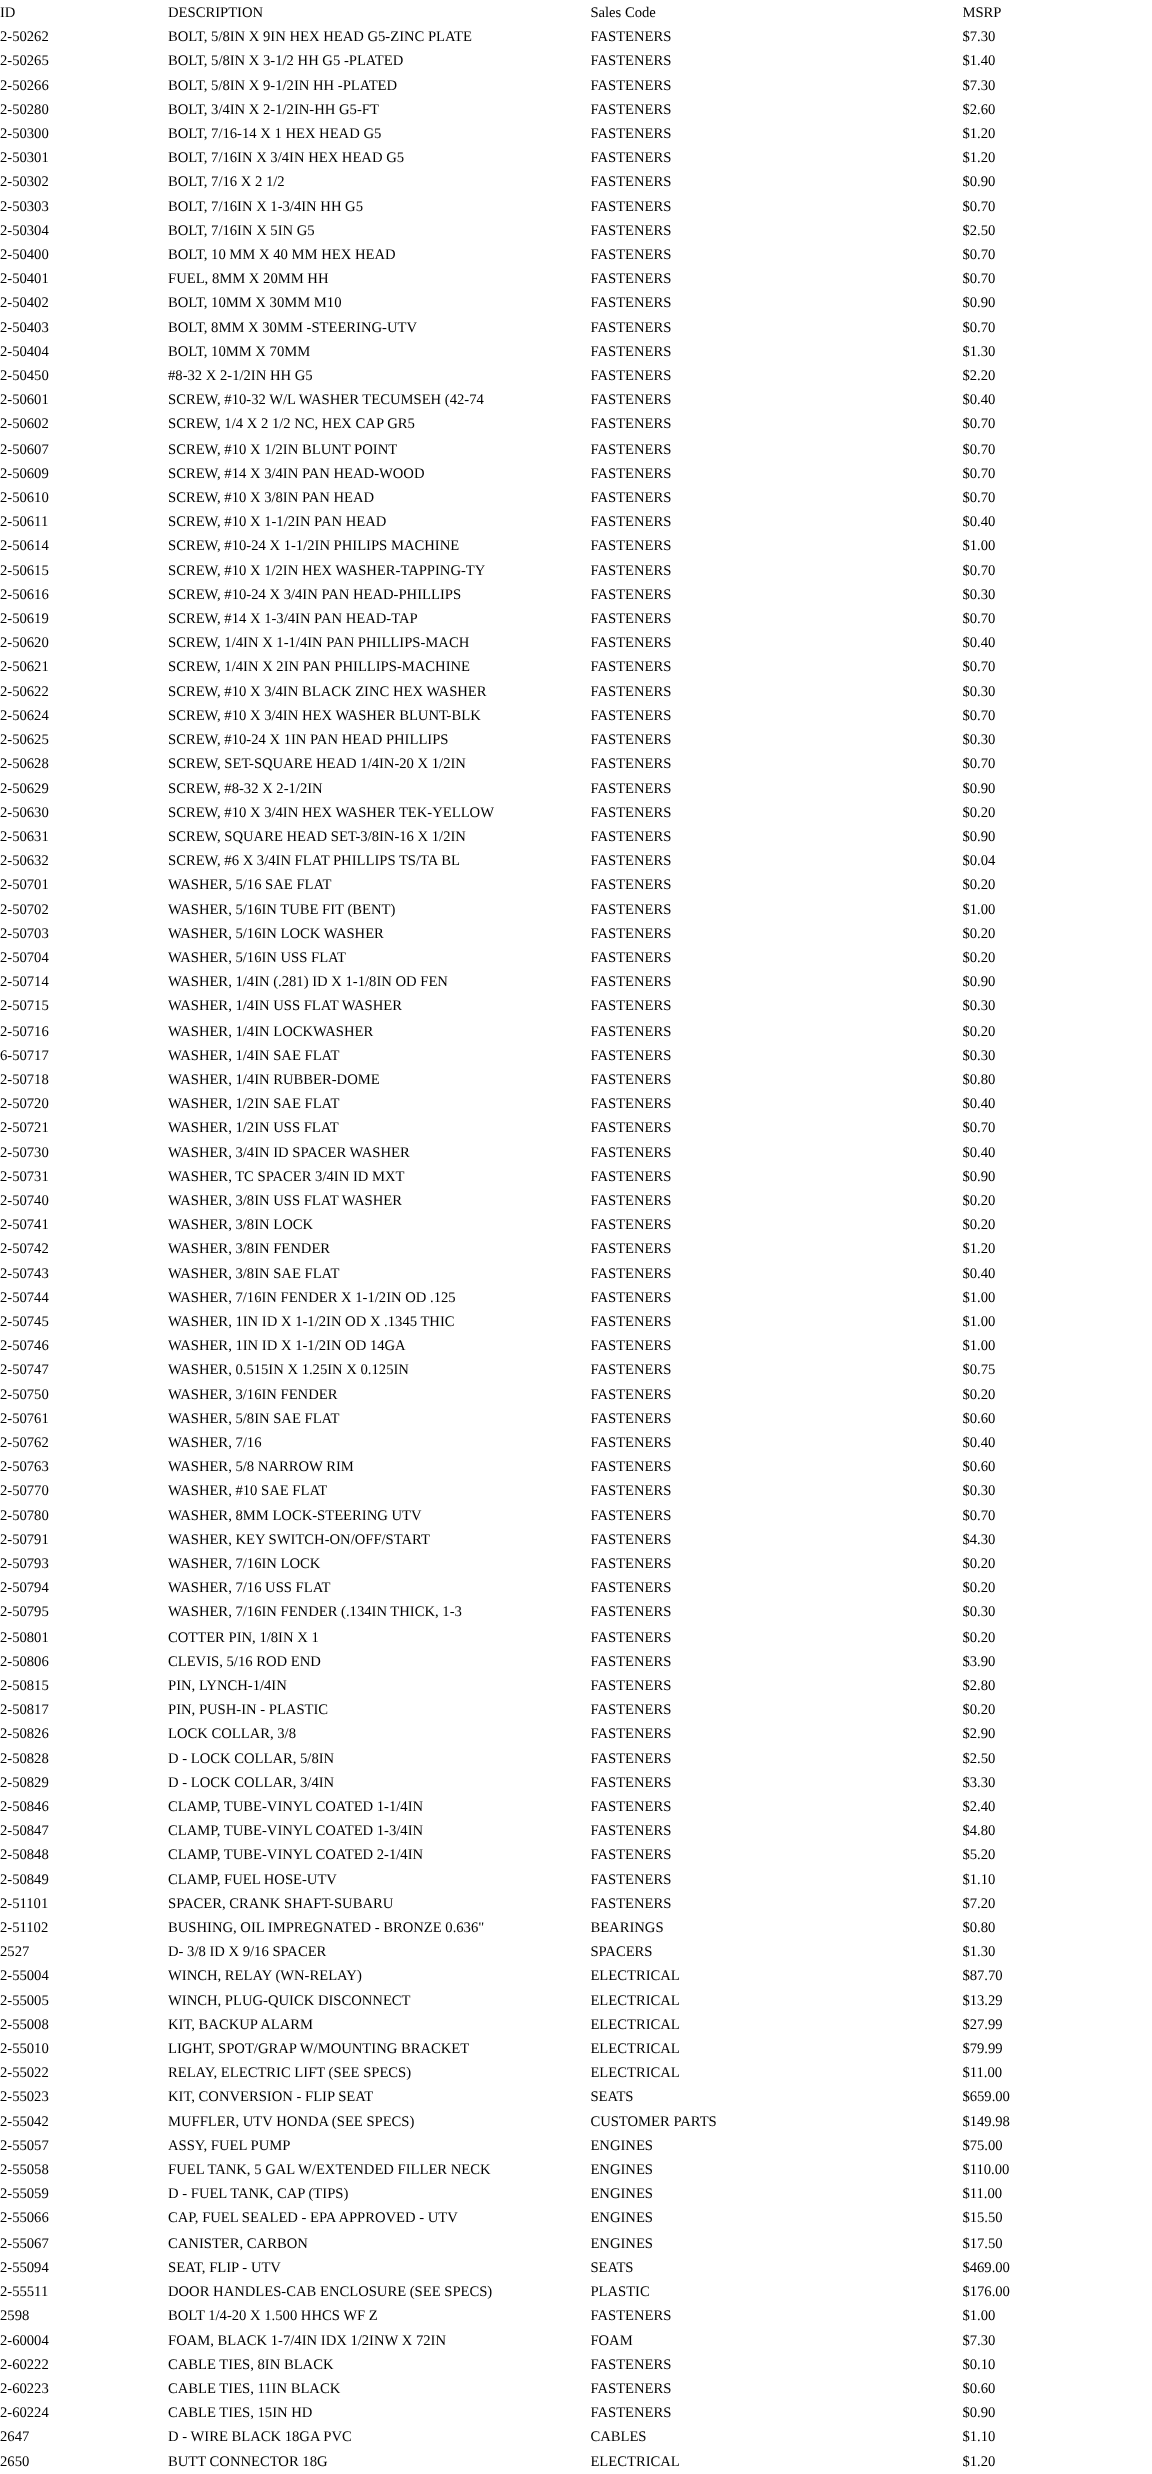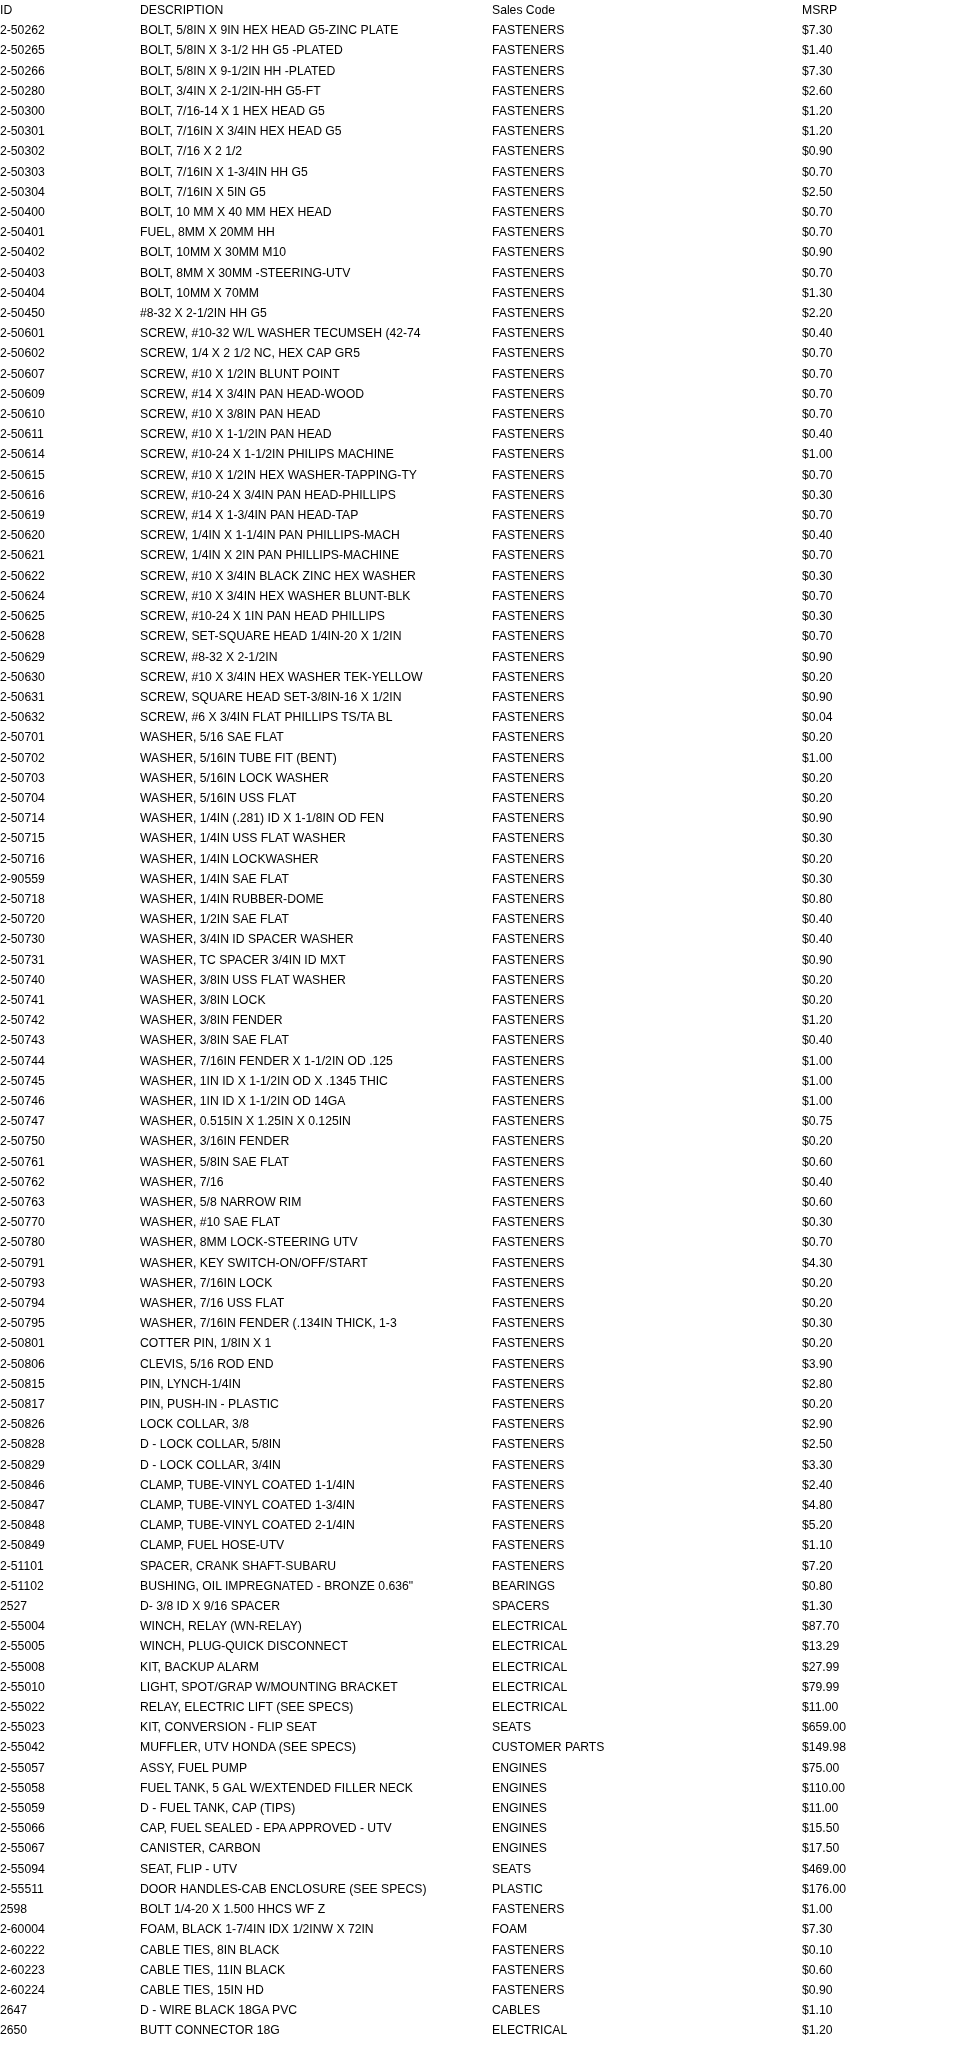--- a/index.html
+++ b/index.html
@@ -12,20 +12,21 @@
     height: 2062px;
     font-family: "Liberation Sans", sans-serif;
     color: #000000;
     -webkit-font-smoothing: antialiased;
   }
   .sheet {
     position: relative;
     width: 846px;
     height: 2062px;
     overflow: hidden;
+    font-family: Liberation Serif, serif;
   }
   table.parts-table {
     width: 960px;
     border-collapse: collapse;
     table-layout: fixed;
     font-size: 12.2px;
     line-height: 20.2px;
   }
   table.parts-table col.col-id      { width: 140px; }
   table.parts-table col.col-desc    { width: 352px; }
@@ -322,36 +323,42 @@
           <td class="cell-sales">FASTENERS</td>
           <td class="cell-msrp">$0.30</td>
         </tr>
         <tr>
           <td class="cell-id">2-50716</td>
           <td class="cell-desc">WASHER, 1/4IN LOCKWASHER</td>
           <td class="cell-sales">FASTENERS</td>
           <td class="cell-msrp">$0.20</td>
         </tr>
         <tr>
-          <td class="cell-id">2-90559</td>
+          <td class="cell-id">6-50717</td>
           <td class="cell-desc">WASHER, 1/4IN SAE FLAT</td>
           <td class="cell-sales">FASTENERS</td>
           <td class="cell-msrp">$0.30</td>
         </tr>
         <tr>
           <td class="cell-id">2-50718</td>
           <td class="cell-desc">WASHER, 1/4IN RUBBER-DOME</td>
           <td class="cell-sales">FASTENERS</td>
           <td class="cell-msrp">$0.80</td>
         </tr>
         <tr>
           <td class="cell-id">2-50720</td>
           <td class="cell-desc">WASHER, 1/2IN SAE FLAT</td>
           <td class="cell-sales">FASTENERS</td>
           <td class="cell-msrp">$0.40</td>
+        </tr>
+        <tr>
+          <td class="cell-id">2-50721</td>
+          <td class="cell-desc">WASHER, 1/2IN USS FLAT</td>
+          <td class="cell-sales">FASTENERS</td>
+          <td class="cell-msrp">$0.70</td>
         </tr>
         <tr>
           <td class="cell-id">2-50730</td>
           <td class="cell-desc">WASHER, 3/4IN ID SPACER WASHER</td>
           <td class="cell-sales">FASTENERS</td>
           <td class="cell-msrp">$0.40</td>
         </tr>
         <tr>
           <td class="cell-id">2-50731</td>
           <td class="cell-desc">WASHER, TC SPACER 3/4IN ID MXT</td>

